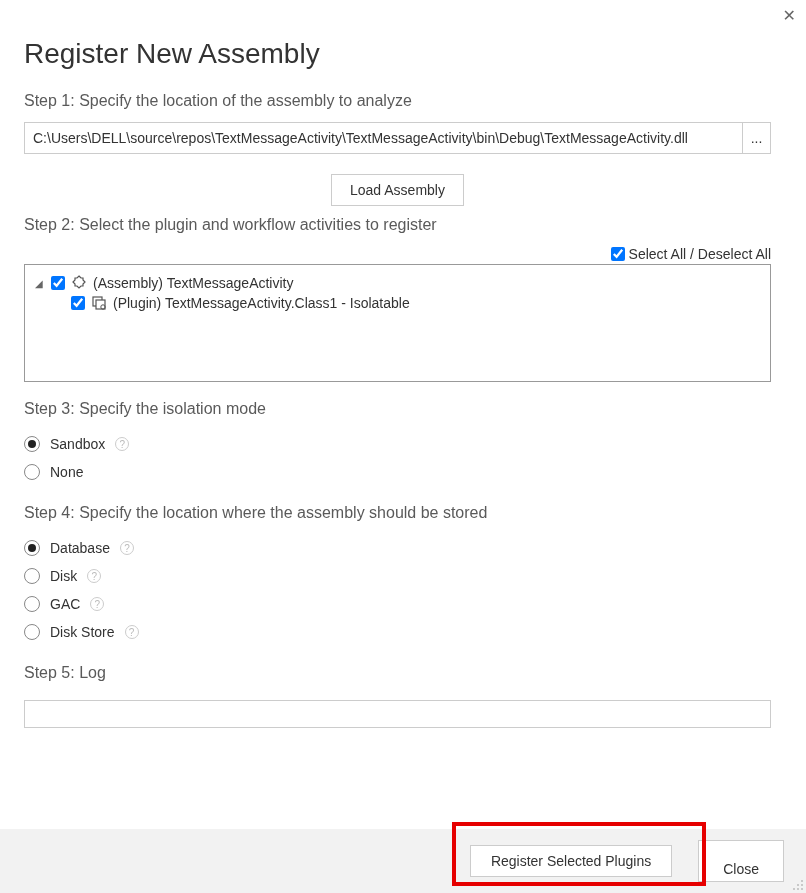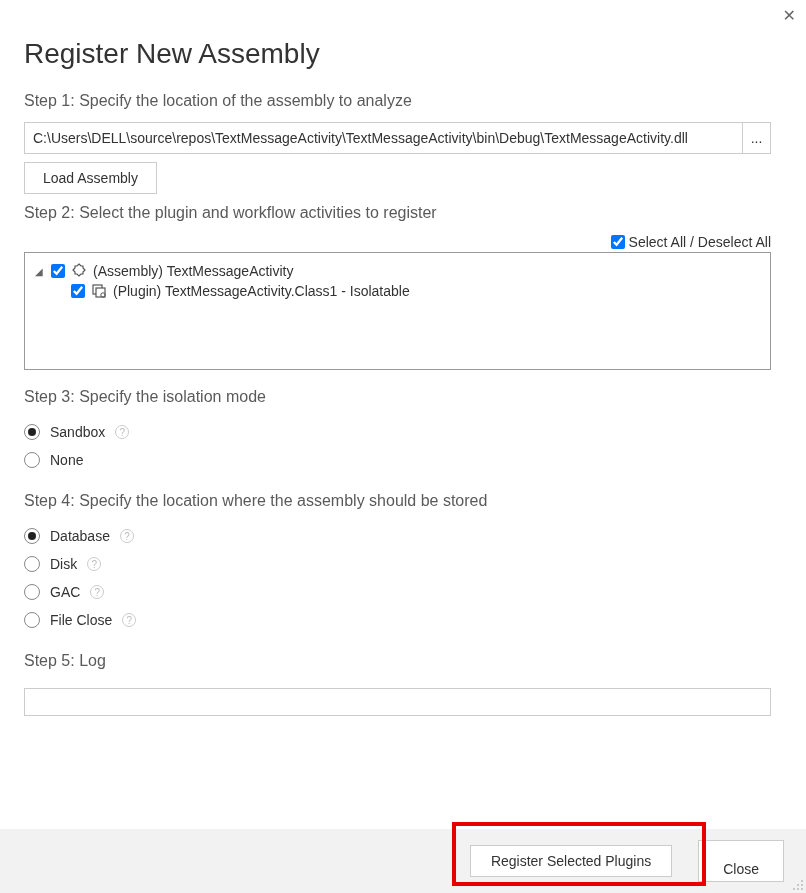--- a/index.html
+++ b/index.html
@@ -58,22 +58,22 @@
     height: 32px;
     border: 1px solid #ccc;
     border-left: none;
     background: #fff;
     font-size: 14px;
     cursor: pointer;
     color: #333;
   }
   .load-row {
     display: flex;
-    justify-content: flex-start;
-    margin-top: 8px;
+    justify-content: center;
+    margin-top: 20px;
   }
   .btn {
     border: 1px solid #ccc;
     background: #fff;
     padding: 6px 18px;
     font-size: 14px;
     color: #333;
     cursor: pointer;
     height: 32px;
   }
@@ -250,21 +250,21 @@
       <span>Disk</span>
       <span class="help-icon">?</span>
     </div>
     <div class="radio-row">
       <span class="radio"></span>
       <span>GAC</span>
       <span class="help-icon">?</span>
     </div>
     <div class="radio-row">
       <span class="radio"></span>
-      <span>File Close</span>
+      <span>Disk Store</span>
       <span class="help-icon">?</span>
     </div>
   </div>
 
   
   <div class="step-label">Step 5: Log</div>
   <input class="log-box" type="text" readonly="" value="" style="">
 
 </div>
 

